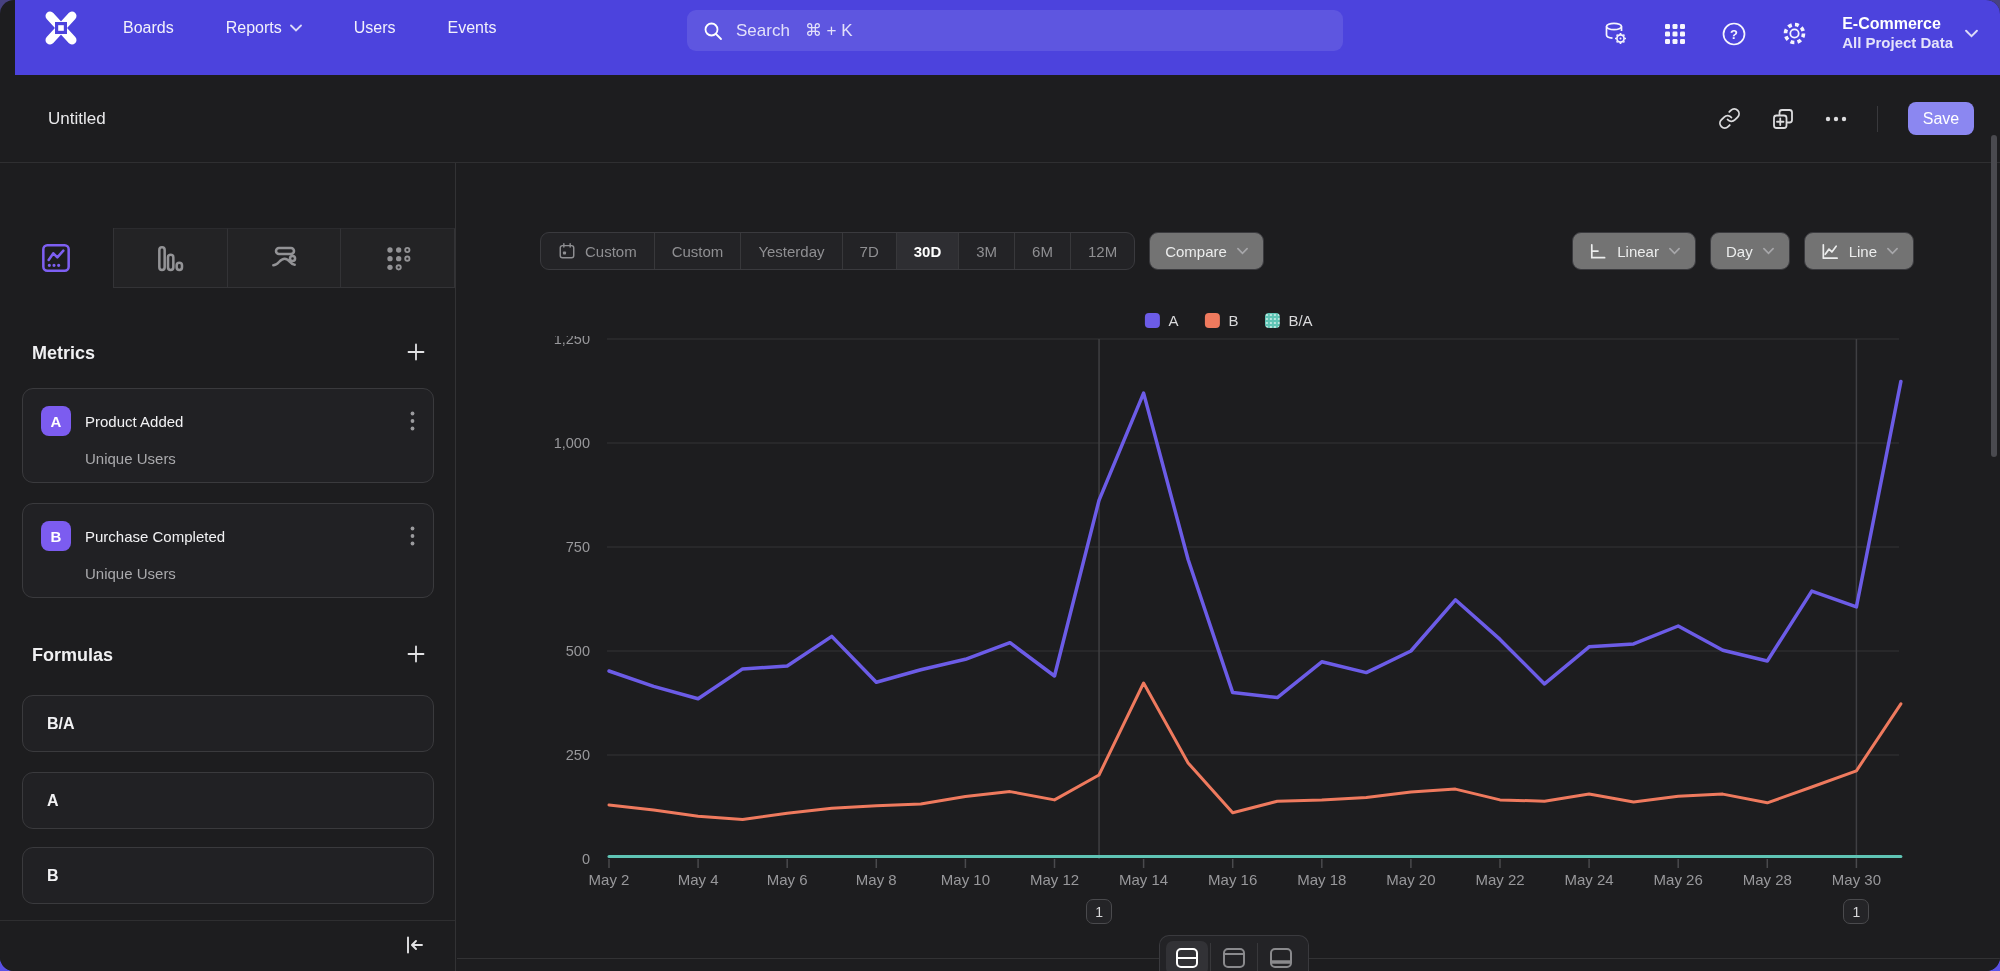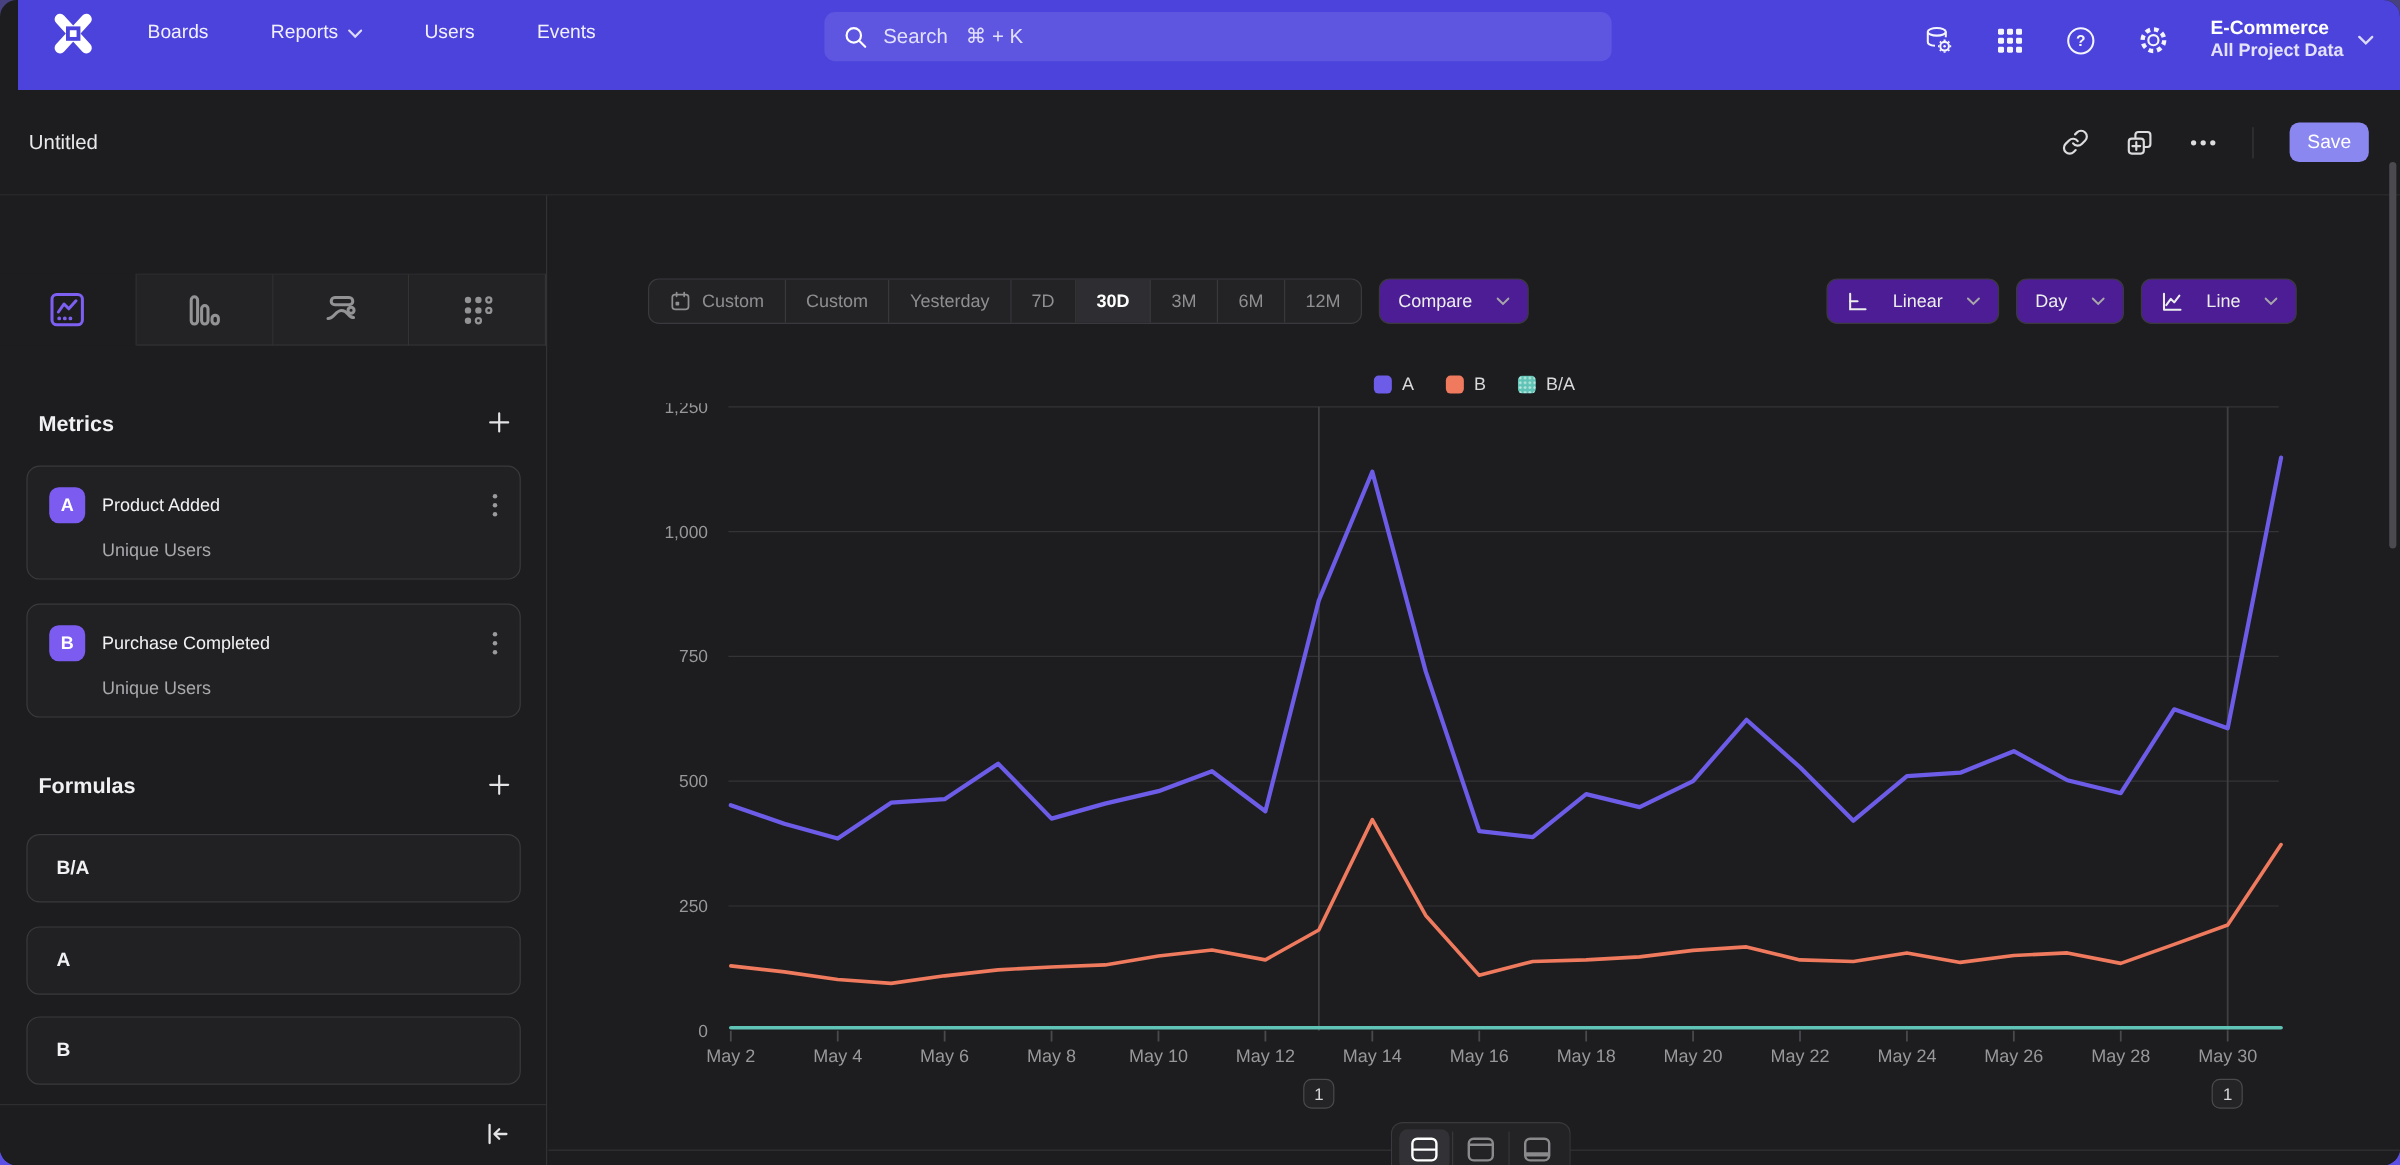--- a/index.html
+++ b/index.html
@@ -24,21 +24,21 @@
   .searchbar .s-kbd { font-size:17px; margin-left:2px; }
   .nav-right { position:absolute; right:22px; top:0; height:67px; display:flex; align-items:center; gap:34px; }
   .nav-icon { color:#fff; opacity:.95; display:flex; cursor:pointer; }
   .project { display:flex; align-items:center; gap:12px; cursor:pointer; }
   .project-text { display:flex; flex-direction:column; line-height:1.25; }
   .project-name { font-size:16px; font-weight:700; color:#fff; }
   .project-sub { font-size:15px; font-weight:700; color:#e4e2fa; }
 
   
   .reportbar { position:absolute; left:0; top:75px; right:0; height:88px; background:#1d1d1f;
-               border-bottom:1px solid #2f2f31; display:flex; align-items:center; padding:0 26px 0 24px; }
+               border-bottom:1px solid #2f2f31; display:flex; align-items:center; padding:0 26px 0 48px; }
   .report-title { font-size:17px; color:#e9e9eb; }
   .report-actions { margin-left:auto; display:flex; align-items:center; gap:30px; }
   .ract { color:#dcdcde; display:flex; cursor:pointer; }
   .vdiv { width:1px; height:26px; background:#39393c; }
   .save-btn { width:66px; height:33px; border:none; border-radius:8px; background:#8b87f1; color:#fff;
               font-size:16px; font-family:inherit; cursor:pointer; }
 
   
   .sidebar { position:absolute; left:0; top:163px; width:456px; bottom:0; background:#1d1d1f;
              border-right:1px solid #323234; }
@@ -67,21 +67,21 @@
 
   
   .main { position:absolute; left:457px; top:163px; right:0; bottom:0; background:#1d1d1f; }
   .controls { position:absolute; left:83px; right:86px; top:69px; height:38px; display:flex; align-items:center; }
   .seg-ctl { display:flex; align-items:stretch; height:38px; background:#232326; border:1px solid #3a3a3e;
              border-radius:9px; overflow:hidden; }
   .seg { display:flex; align-items:center; gap:9px; padding:0 17px; font-size:15px; color:#8f8f92;
          border-right:1px solid #38383b; cursor:pointer; white-space:nowrap; }
   .seg:last-child { border-right:none; }
   .seg.active { background:#2e2e32; color:#ffffff; font-weight:700; }
-  .drop-btn { height:38px; display:flex; align-items:center; gap:20px; padding:0 15px; background:#4c1d95;
+  .drop-btn { height:38px; display:flex; align-items:center; gap:10px; padding:0 15px; background:#737373;
               border:1px solid #3a3a3e; border-radius:9px; font-size:15px; color:#eceded; cursor:pointer; white-space:nowrap; }
   .compare { margin-left:14px; }
   .right-btns { margin-left:auto; display:flex; gap:14px;align-items:flex-end; }
   .chev { color:#a7a7aa; display:flex; }
 
   .legend { position:absolute; top:149px; left:50%; transform:translateX(-50%); display:flex; gap:26px; align-items:center; }
   .legend-item { display:flex; align-items:center; gap:9px; font-size:15px; color:#d9d9db; cursor:pointer; }
   .legend-swatch { width:15px; height:15px; border-radius:4px; }
   .legend-swatch.dotted { background-image:radial-gradient(rgba(255,255,255,.55) 1px, transparent 1.2px);
                           background-size:4px 4px; }

